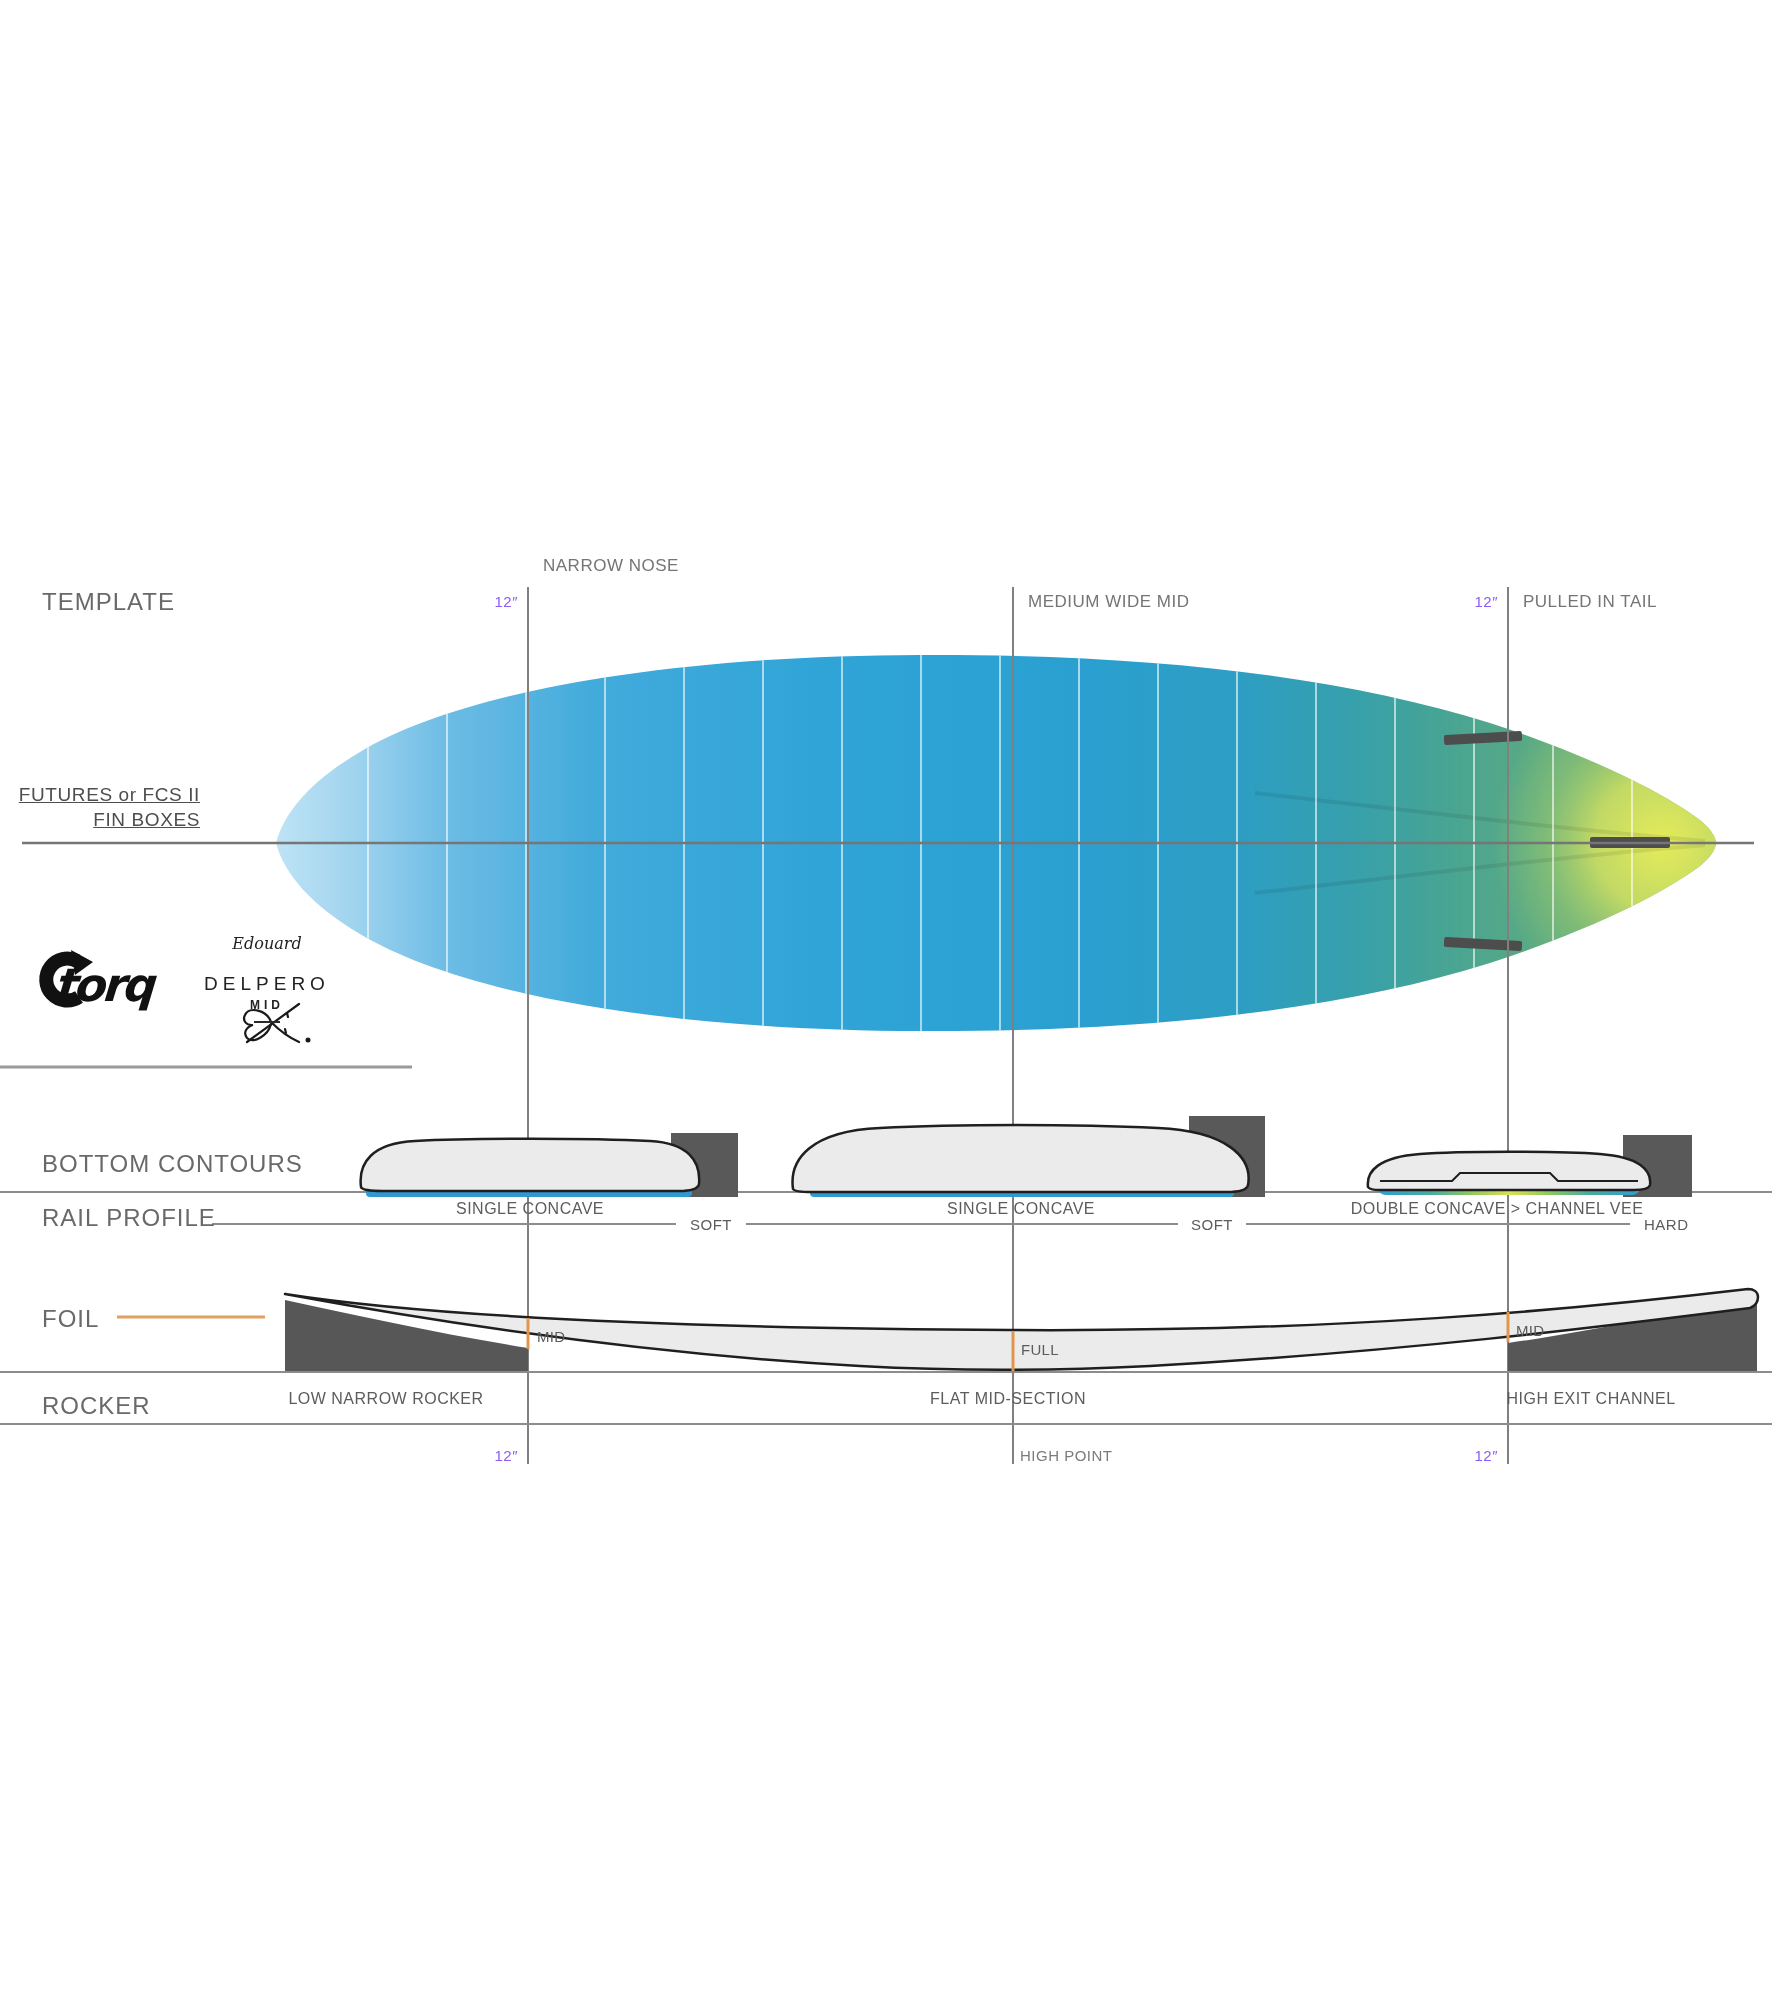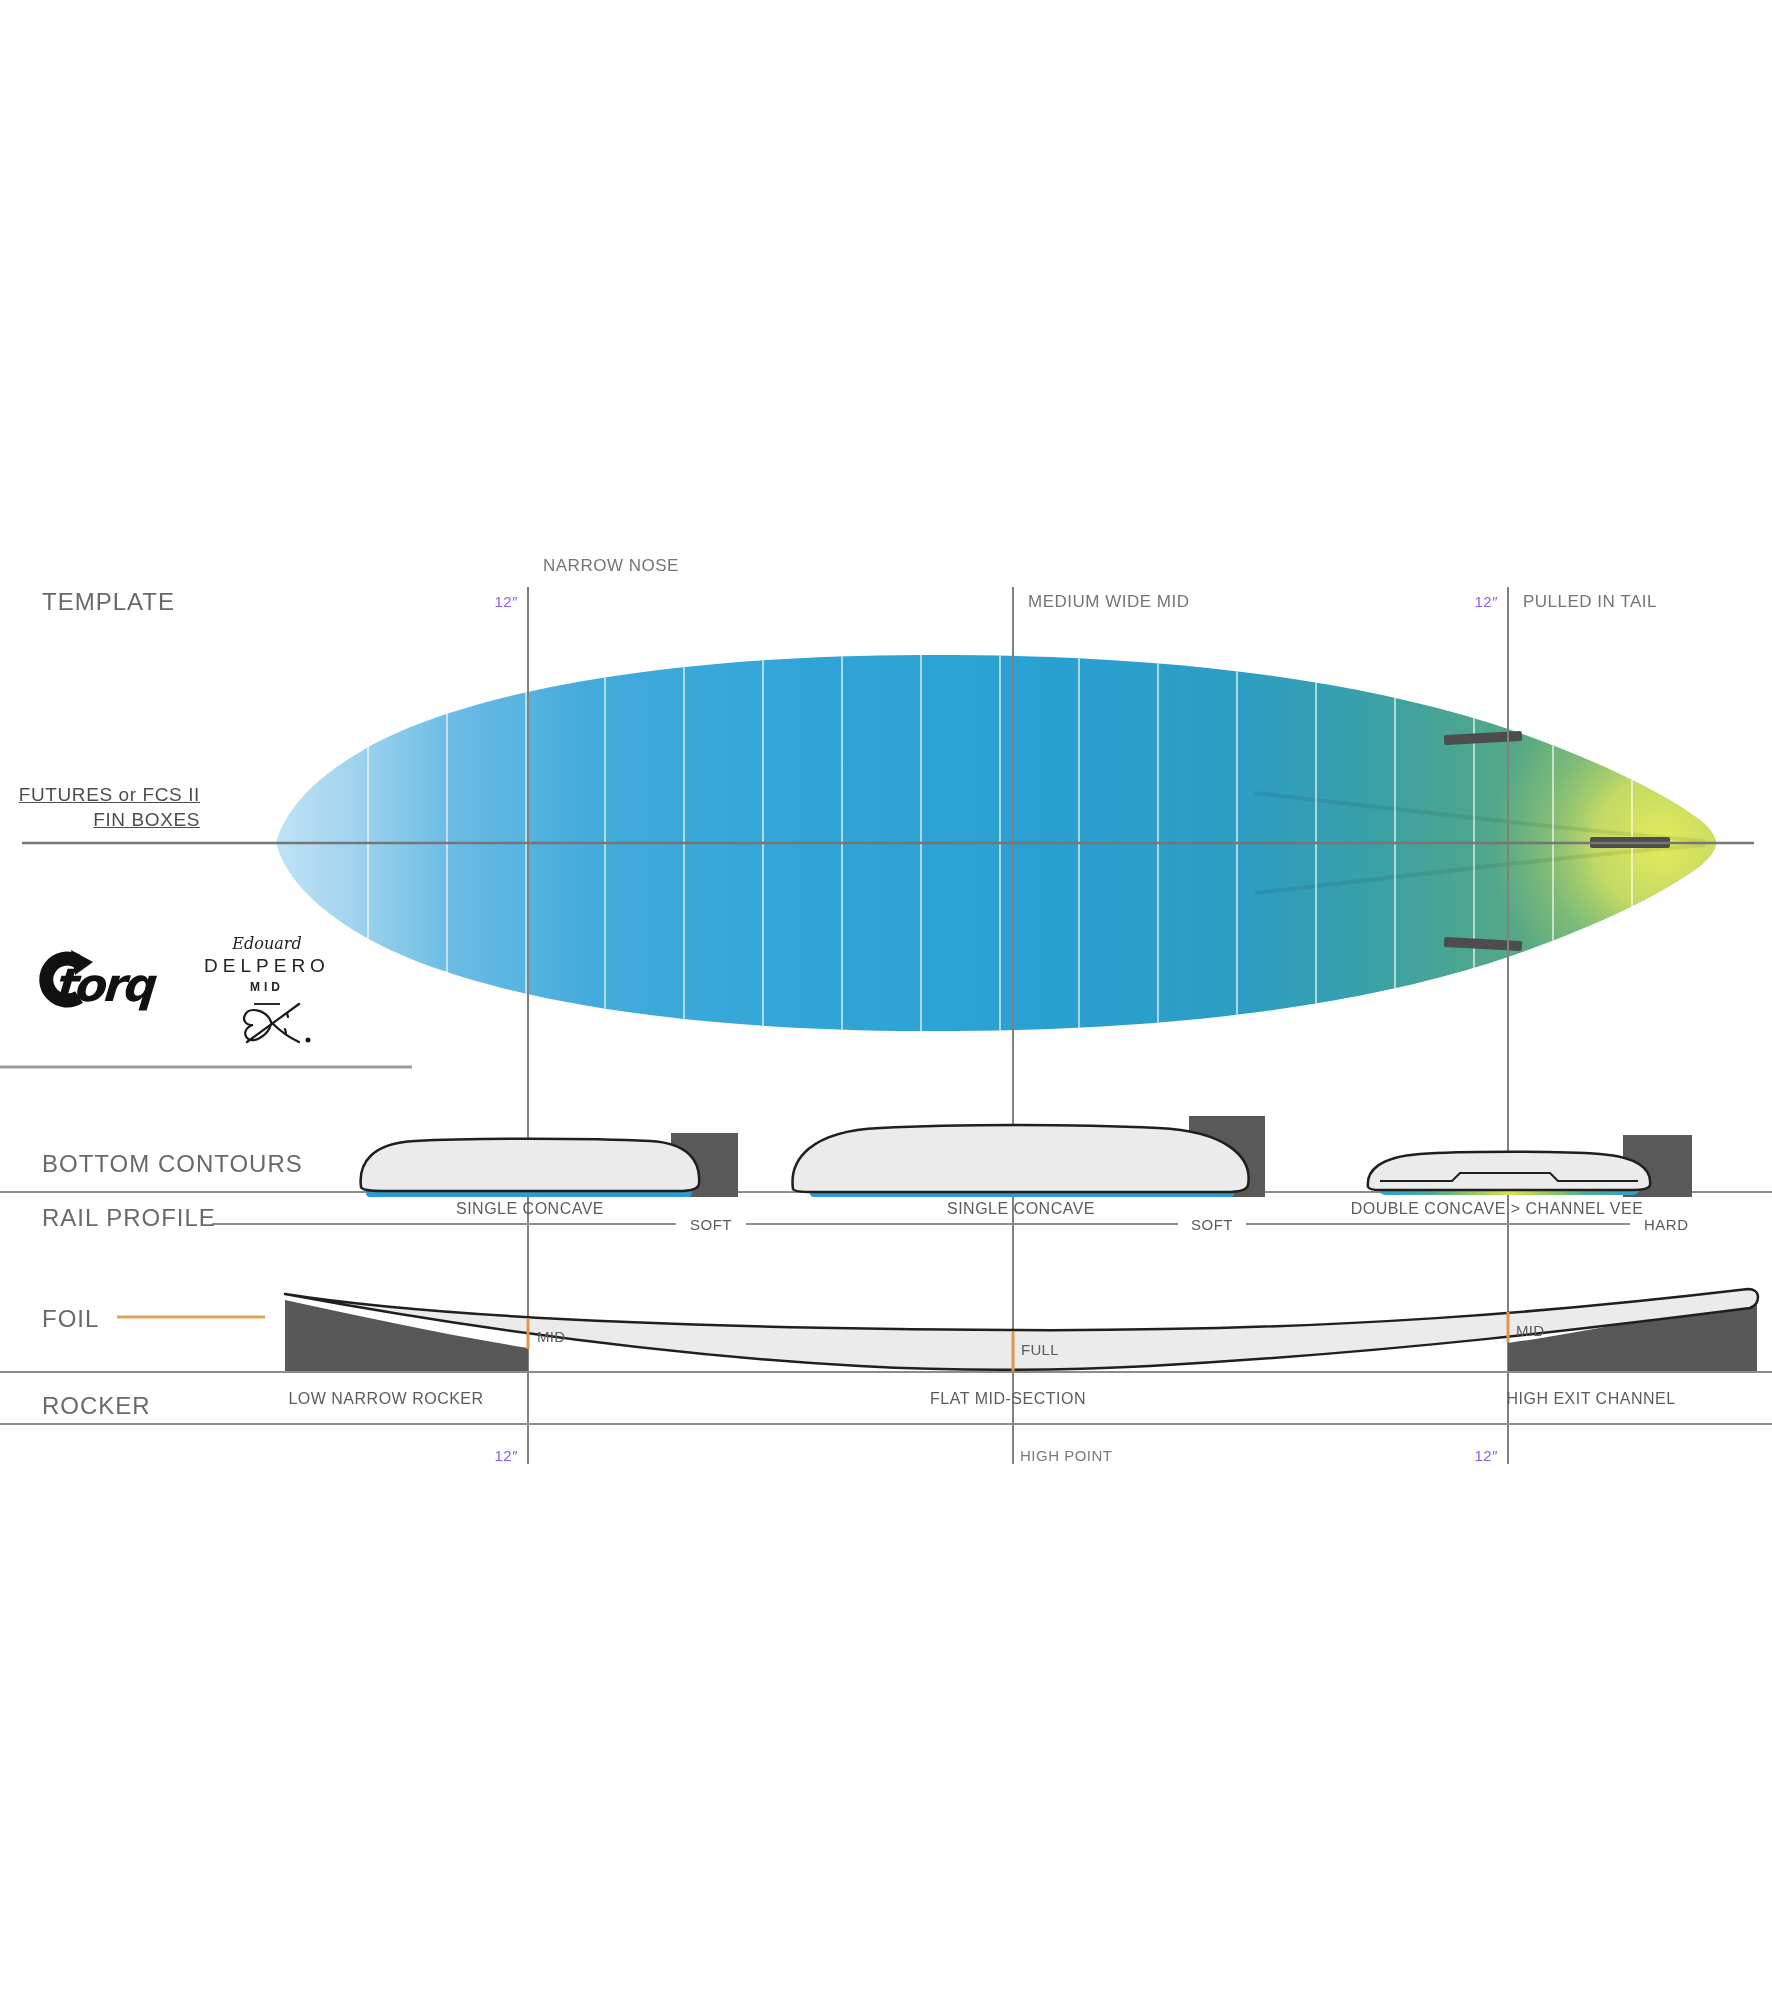--- a/index.html
+++ b/index.html
@@ -12,21 +12,21 @@
   .tiny{font-size:15px;color:#7b7b7b;}
   .mark{font-size:15px;color:#8b5cf6;}
   .cx{transform:translateX(-50%);}
   .note{font-size:19px;color:#4e4e4e;text-align:right;line-height:25px;letter-spacing:.6px;z-index:3;text-decoration:underline;}
   .contour-lbl{font-size:16px;color:#5c5c5c;}
   .rail-lbl{font-size:15px;color:#5c5c5c;}
   .foil-lbl{font-size:15px;color:#5c5c5c;letter-spacing:.3px;}
   .rocker-lbl{font-size:16px;color:#5c5c5c;}
   .brandblock{position:absolute;z-index:3;text-align:center;color:#1f1f1f;}
   .script{font-family:"DejaVu Serif",serif;font-style:italic;font-size:16px;color:#222;}
-  .shaper{font-size:19px;letter-spacing:5px;color:#222;margin-top:2px;}
+  .shaper{font-size:19px;letter-spacing:5px;color:#222;margin-top:20px;}
   .model{font-size:12px;font-weight:bold;letter-spacing:4px;color:#222;margin-top:3px;}
   .rule{width:26px;height:2px;background:#2a2a2a;margin:9px auto 0 auto;}
 </style>
 </head>
 <body>
 
 <div class="stage">
 
   <svg class="art" width="1772" height="2000" viewBox="0 0 1772 2000">
     <defs>

